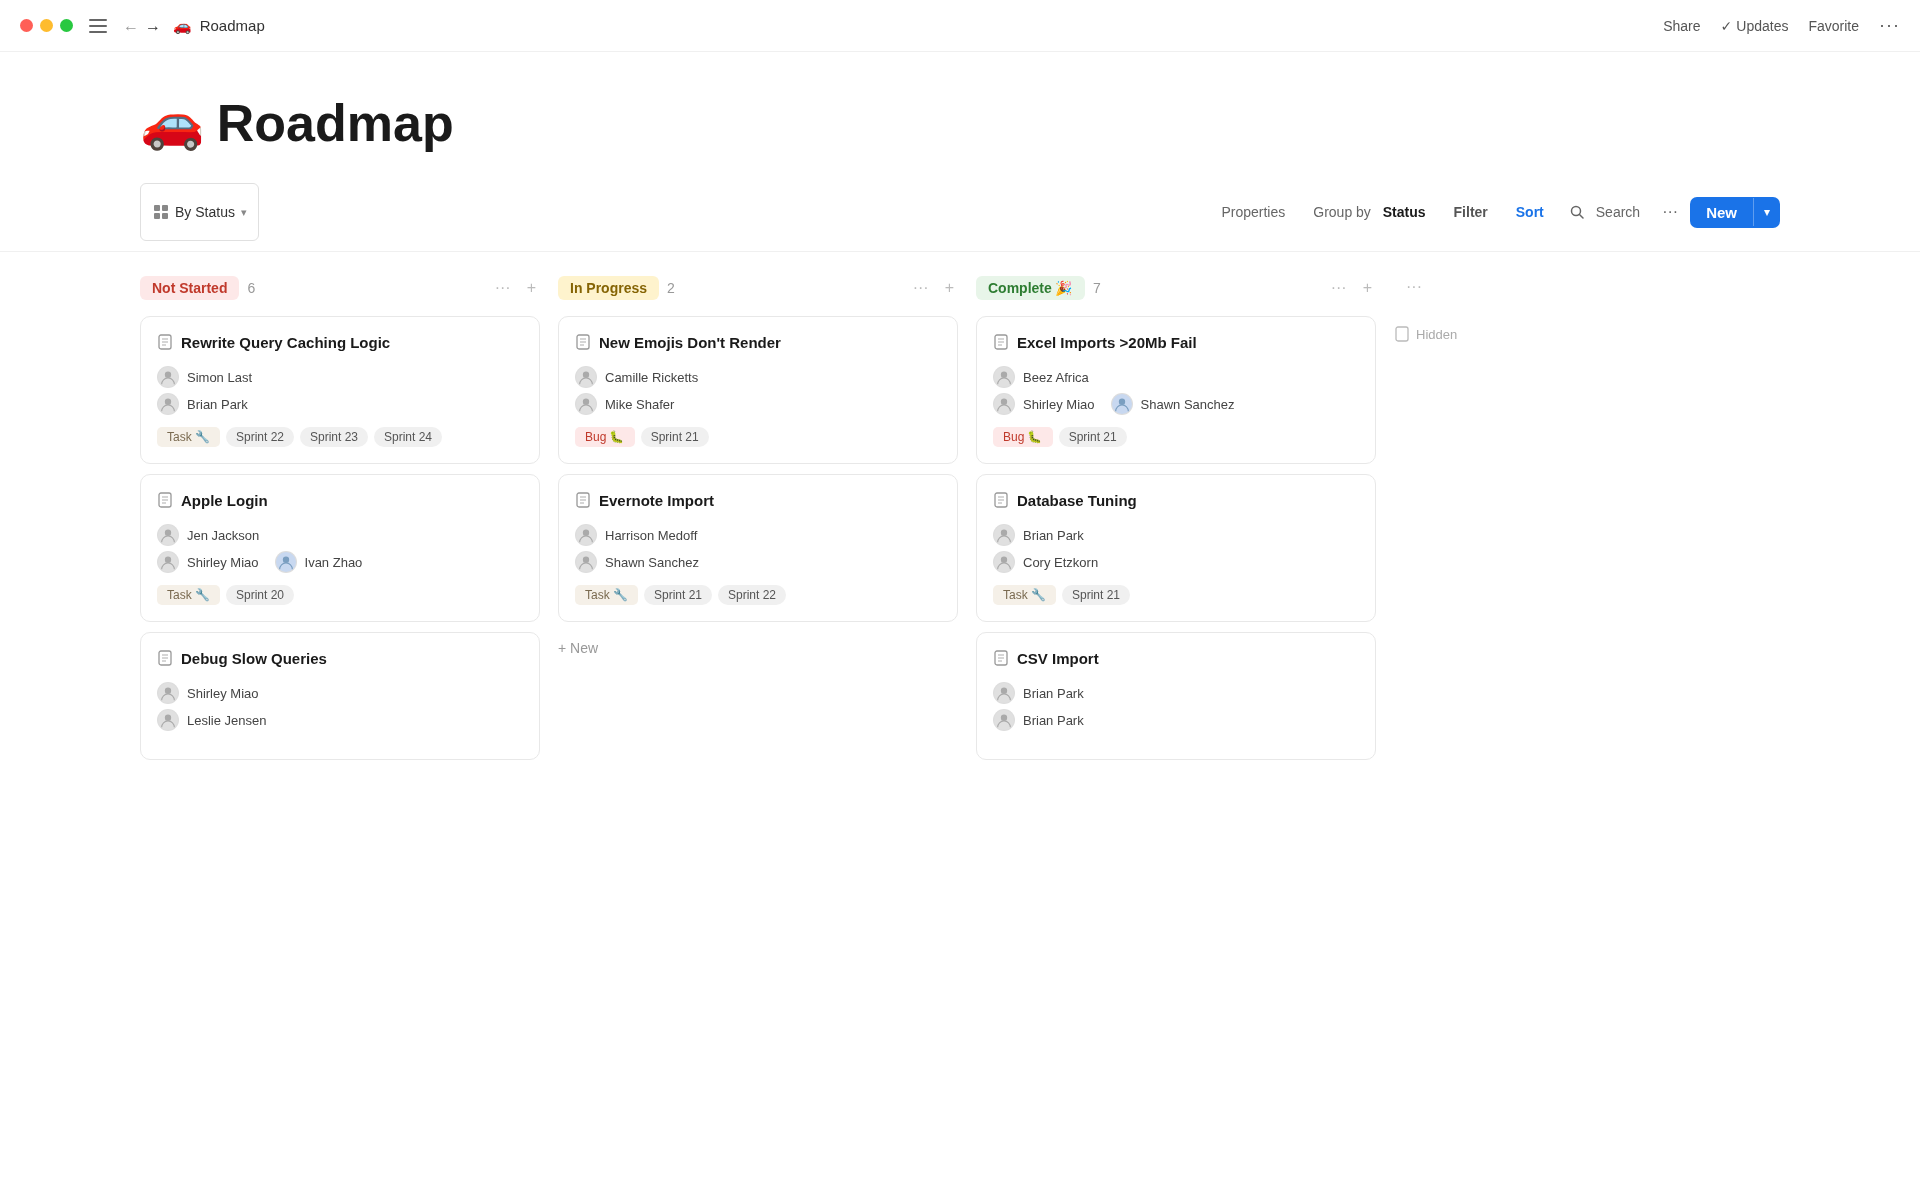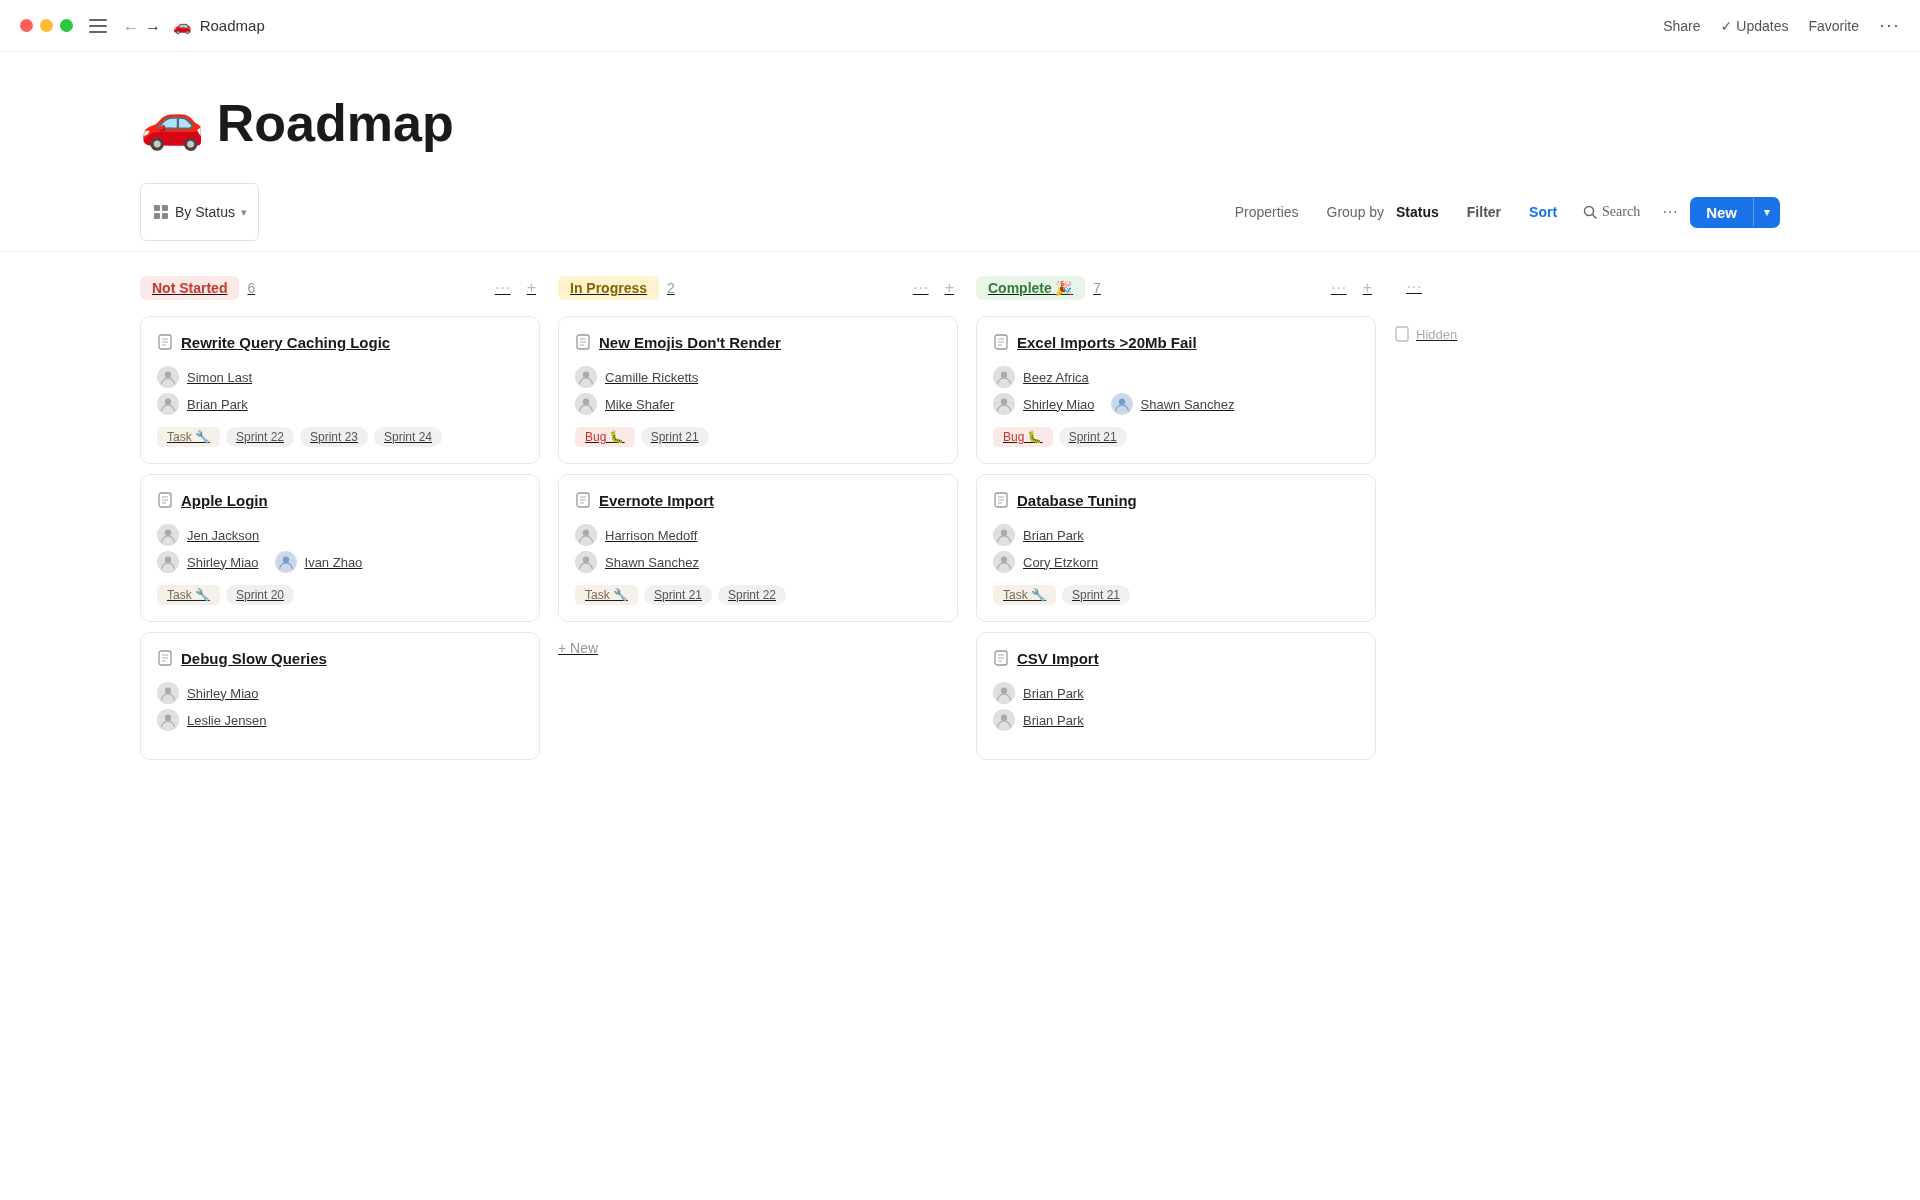--- a/index.html
+++ b/index.html
@@ -156,27 +156,26 @@
     .tb-btn.active { color: #1a73e8; font-weight: 600; }
     .tb-btn.group-by {
       display: flex;
       align-items: center;
       gap: 4px;
     }
     .tb-btn.group-by .bold { font-weight: 700; color: #1a1a1a; }
     .tb-search {
       display: flex;
       align-items: center;
-      gap: 5px;
+      gap: 12px;
       padding: 6px 10px;
       cursor: pointer;
       color: #666;
       font-size: 14px;
       border-radius: 5px;
-      font-family: Liberation Serif, serif;
     }
     .tb-more {
       padding: 6px 8px;
       cursor: pointer;
       color: #666;
       font-size: 16px;
       border-radius: 5px;
     }
     .new-btn {
       display: flex;
@@ -198,21 +197,20 @@
       border-left: 1px solid rgba(255,255,255,0.3);
       font-size: 12px;
     }
 
     
     .columns-area {
       display: flex;
       padding: 20px 140px 0 140px;
       gap: 0;
       overflow-x: hidden;
-      text-decoration: underline;
     }
     .column {
       flex: 0 0 400px;
       margin-right: 18px;
     }
     .column-header {
       display: flex;
       align-items: center;
       gap: 8px;
       margin-bottom: 12px;

